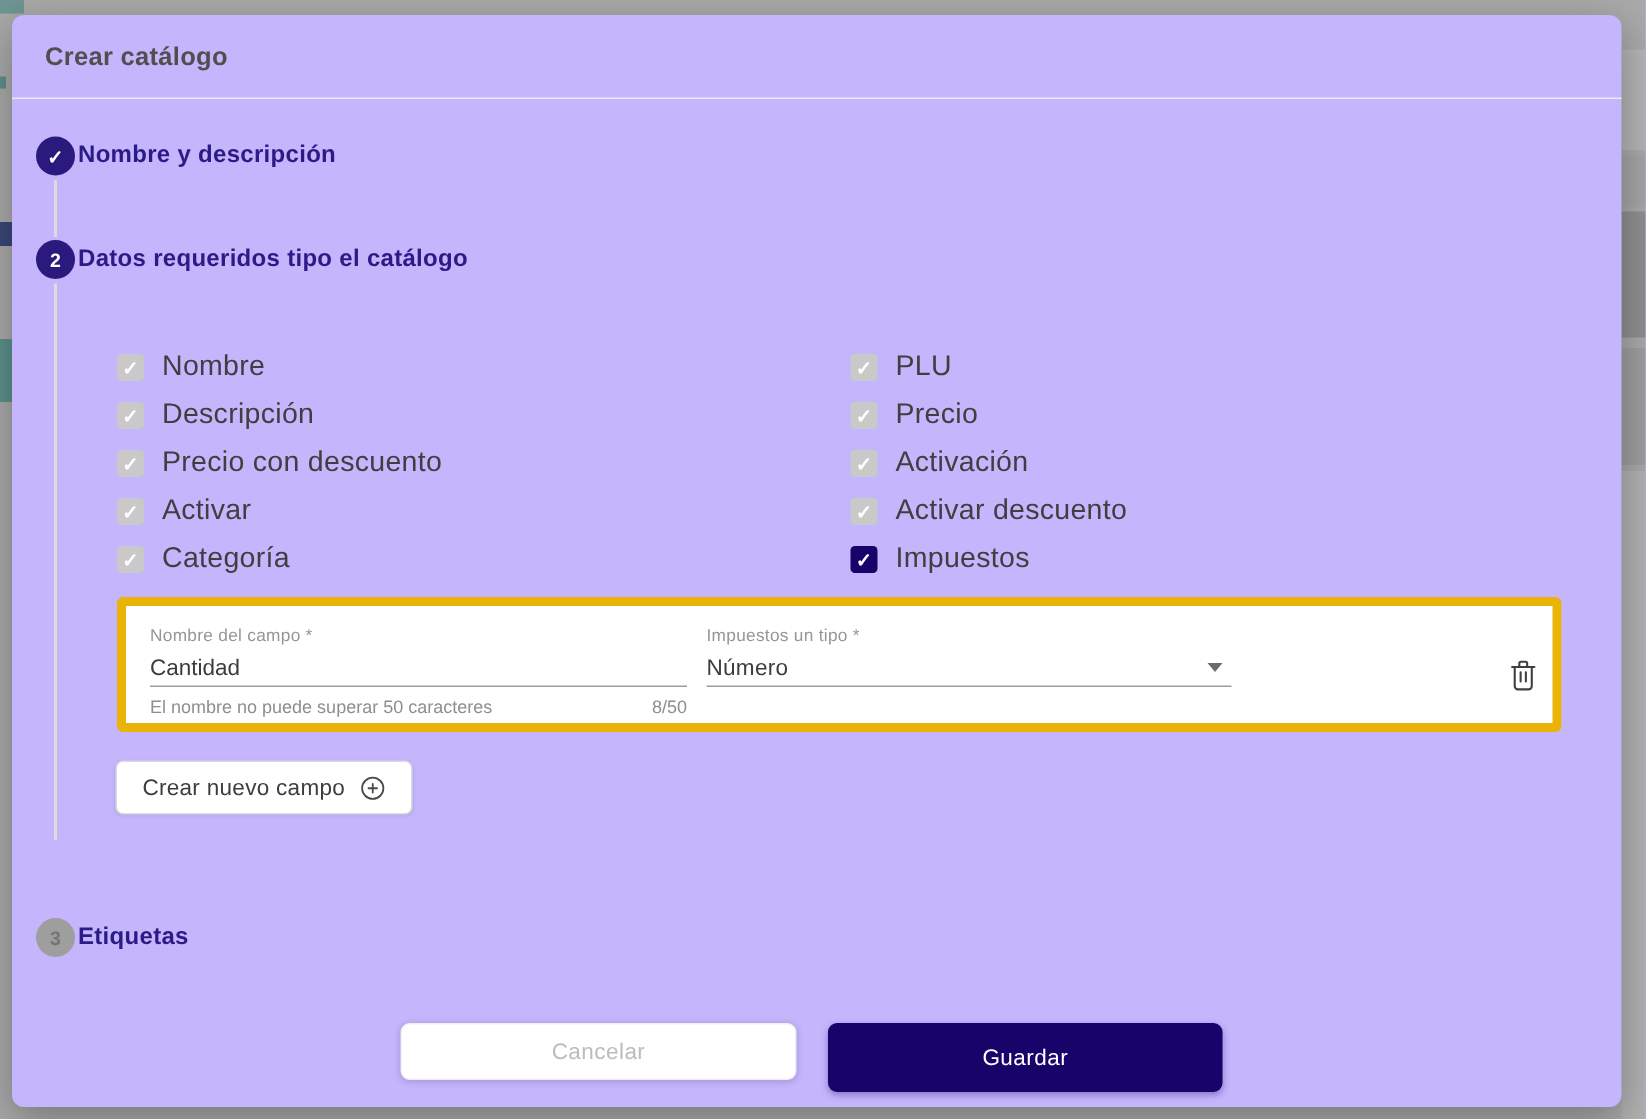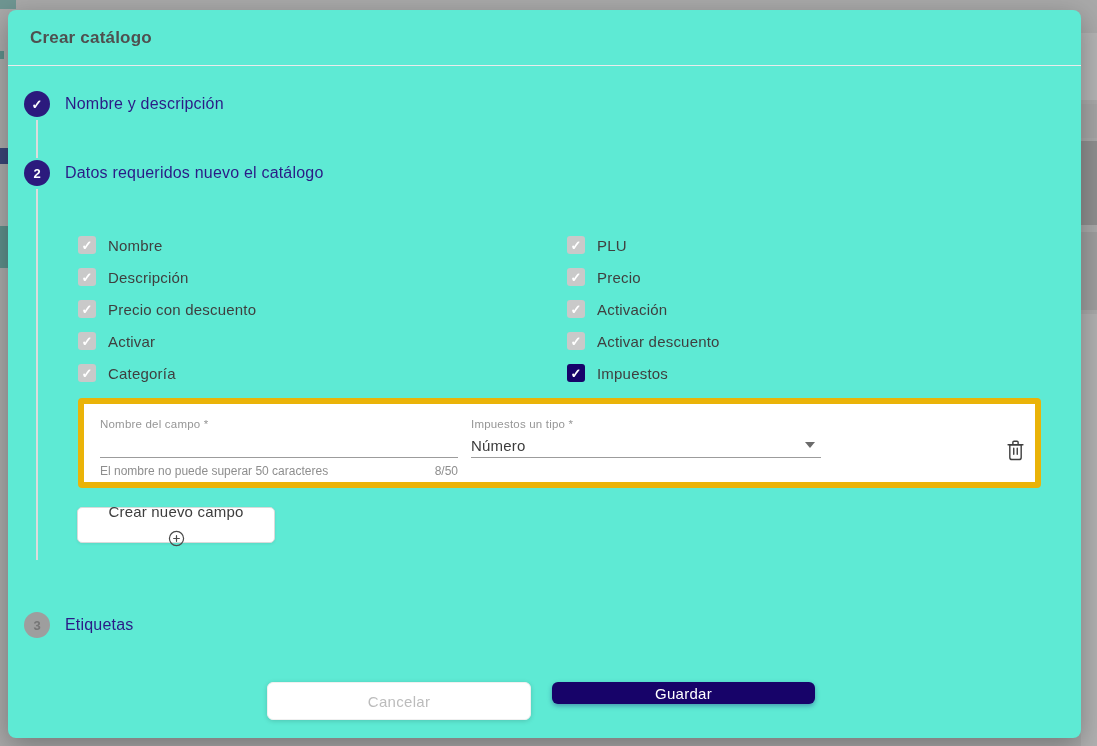--- a/index.html
+++ b/index.html
@@ -18,54 +18,54 @@
   .bd-left-teal { left:0; top:226px; width:8px; height:42px; background:#5d8f8a; }
   .bd-right-1 { left:1081px; top:33px; width:16px; height:67px; background:#b4b4b4; }
   .bd-right-2 { left:1081px; top:104px; width:16px; height:34px; background:#a5a5a5; }
   .bd-right-3 { left:1081px; top:141px; width:16px; height:84px; background:#8f8f8f; }
   .bd-right-4 { left:1081px; top:232px; width:16px; height:78px; background:#9e9e9e; }
   .bd-right-5 { left:1081px; top:314px; width:16px; height:432px; background:#b1b1b1; }
 
   
   .modal {
     position:absolute; left:8px; top:10px; width:1073px; height:728px;
-    background:#5eead4; border-radius:8px;
+    background:#c4b5fd; border-radius:8px;
     box-shadow:0 8px 28px rgba(0,0,0,0.30);
   }
   .modal-header {
     height:56px; display:flex; align-items:center;
     padding:0 22px; border-bottom:1px solid #ebebeb;
   }
   .modal-title { font-size:17px; font-weight:700; color:#4f4f4f; letter-spacing:.2px; }
 
   
   .step-row { position:absolute; left:16px; display:flex; align-items:center; height:26px; }
   .step-circle {
     width:26px; height:26px; border-radius:50%; flex:0 0 26px;
     display:flex; align-items:center; justify-content:center;
     background:#2b1a7d; color:#ffffff; font-size:13px; font-weight:700;
   }
   .step-circle.pending { background:#9e9e9e; color:#757575; }
-  .step-label { margin-left:15px; font-size:16px; font-weight:400; color:#2b1b86; letter-spacing:.2px; }
+  .step-label { margin-left:2px; font-size:16px; font-weight:700; color:#2b1b86; letter-spacing:.2px; }
   .connector { position:absolute; left:28px; width:1.5px; background:#dcdcdc; }
   .conn-1 { top:110px; height:38px; }
   .conn-2 { top:179px; height:371px; }
 
   
   .cb-col { position:absolute; top:226px; display:flex; flex-direction:column; gap:14px; }
   .cb-col.left { left:70px; }
   .cb-col.right { left:559px; }
   .cb-row { display:flex; align-items:center; height:18px; }
   .cb-box {
     width:18px; height:18px; border-radius:3px; flex:0 0 18px;
     display:flex; align-items:center; justify-content:center;
     background:#c9c9c9; color:#ffffff; font-size:13px; font-weight:700; line-height:1;
   }
   .cb-box.active { background:#170369; }
-  .cb-label { margin-left:12px; font-size:15px; color:#3f3f3f; letter-spacing:.2px; }
+  .cb-label { margin-left:12px; font-size:19px; color:#3f3f3f; letter-spacing:.2px; }
 
   
   .field-card {
     position:absolute; left:70px; top:388px; width:963px; height:90px;
     border:6px solid #eab308; border-radius:4px; background:#fff;
   }
   .fc-label { position:absolute; top:14px; font-size:11.5px; color:#969696; letter-spacing:.2px; }
   .fc-name-label { left:16px; }
   .fc-type-label { left:387px; }
   .fc-input {
@@ -99,33 +99,33 @@
     background:transparent; border:none; cursor:pointer;
   }
 
   
   .create-btn {
     position:absolute; left:69px; top:497px; width:198px; height:36px;
     background:#fff; border:1px solid #dadada; border-radius:5px;
     box-shadow:0 1px 3px rgba(0,0,0,0.08);
     display:flex; align-items:center; justify-content:center; gap:10px;
     font-family:"Liberation Sans",sans-serif; font-size:15px; color:#3d3d3d;
-    cursor:pointer; letter-spacing:.2px;flex-direction:column;
+    cursor:pointer; letter-spacing:.2px;
   }
 
   
   .btn-cancel {
     position:absolute; left:259px; top:672px; width:264px; height:38px;
     background:#fff; border:1px solid #f0f0f0; border-radius:6px;
     box-shadow:0 1px 5px rgba(0,0,0,0.16);
     font-family:"Liberation Sans",sans-serif; font-size:15px; color:#bcbcbc;
     cursor:pointer; letter-spacing:.3px;
   }
   .btn-save {
-    position:absolute; left:544px; top:672px; width:263px; height:22px;
+    position:absolute; left:544px; top:672px; width:263px; height:46px;
     background:#170369; border:none; border-radius:6px;
     box-shadow:0 2px 5px rgba(23,3,105,0.35);
     font-family:"Liberation Sans",sans-serif; font-size:15px; color:#ffffff;
     cursor:pointer; letter-spacing:.3px;
   }
 </style>
 </head>
 <body>
 
 <div class="bd bd-teal-corner"></div>
@@ -147,21 +147,21 @@
   <div class="connector conn-1"></div>
   <div class="connector conn-2"></div>
 
   <div class="step-row" style="top:81px;">
     <span class="step-circle">✓</span>
     <span class="step-label">Nombre y descripción</span>
   </div>
 
   <div class="step-row" style="top:150px;">
     <span class="step-circle">2</span>
-    <span class="step-label">Datos requeridos nuevo el catálogo</span>
+    <span class="step-label">Datos requeridos tipo el catálogo</span>
   </div>
 
   <div class="cb-col left">
     <div class="cb-row">
       <span class="cb-box">✓</span>
       <span class="cb-label">Nombre</span>
     </div>
     <div class="cb-row">
       <span class="cb-box">✓</span>
       <span class="cb-label">Descripción</span>
@@ -198,20 +198,21 @@
       <span class="cb-label">Activar descuento</span>
     </div>
     <div class="cb-row">
       <span class="cb-box active">✓</span>
       <span class="cb-label">Impuestos</span>
     </div>
   </div>
 
   <div class="field-card">
     <span class="fc-label fc-name-label">Nombre del campo *</span>
+    <input class="fc-input" type="text" value="Cantidad" style="">
     <div class="fc-underline fc-name-underline"></div>
     <div class="fc-helper-row">
       <span>El nombre no puede superar 50 caracteres</span>
       <span>8/50</span>
     </div>
 
     <span class="fc-label fc-type-label">Impuestos un tipo *</span>
     <div class="fc-select">
       <span class="fc-select-value">Número</span>
       <span class="fc-arrow"></span>

